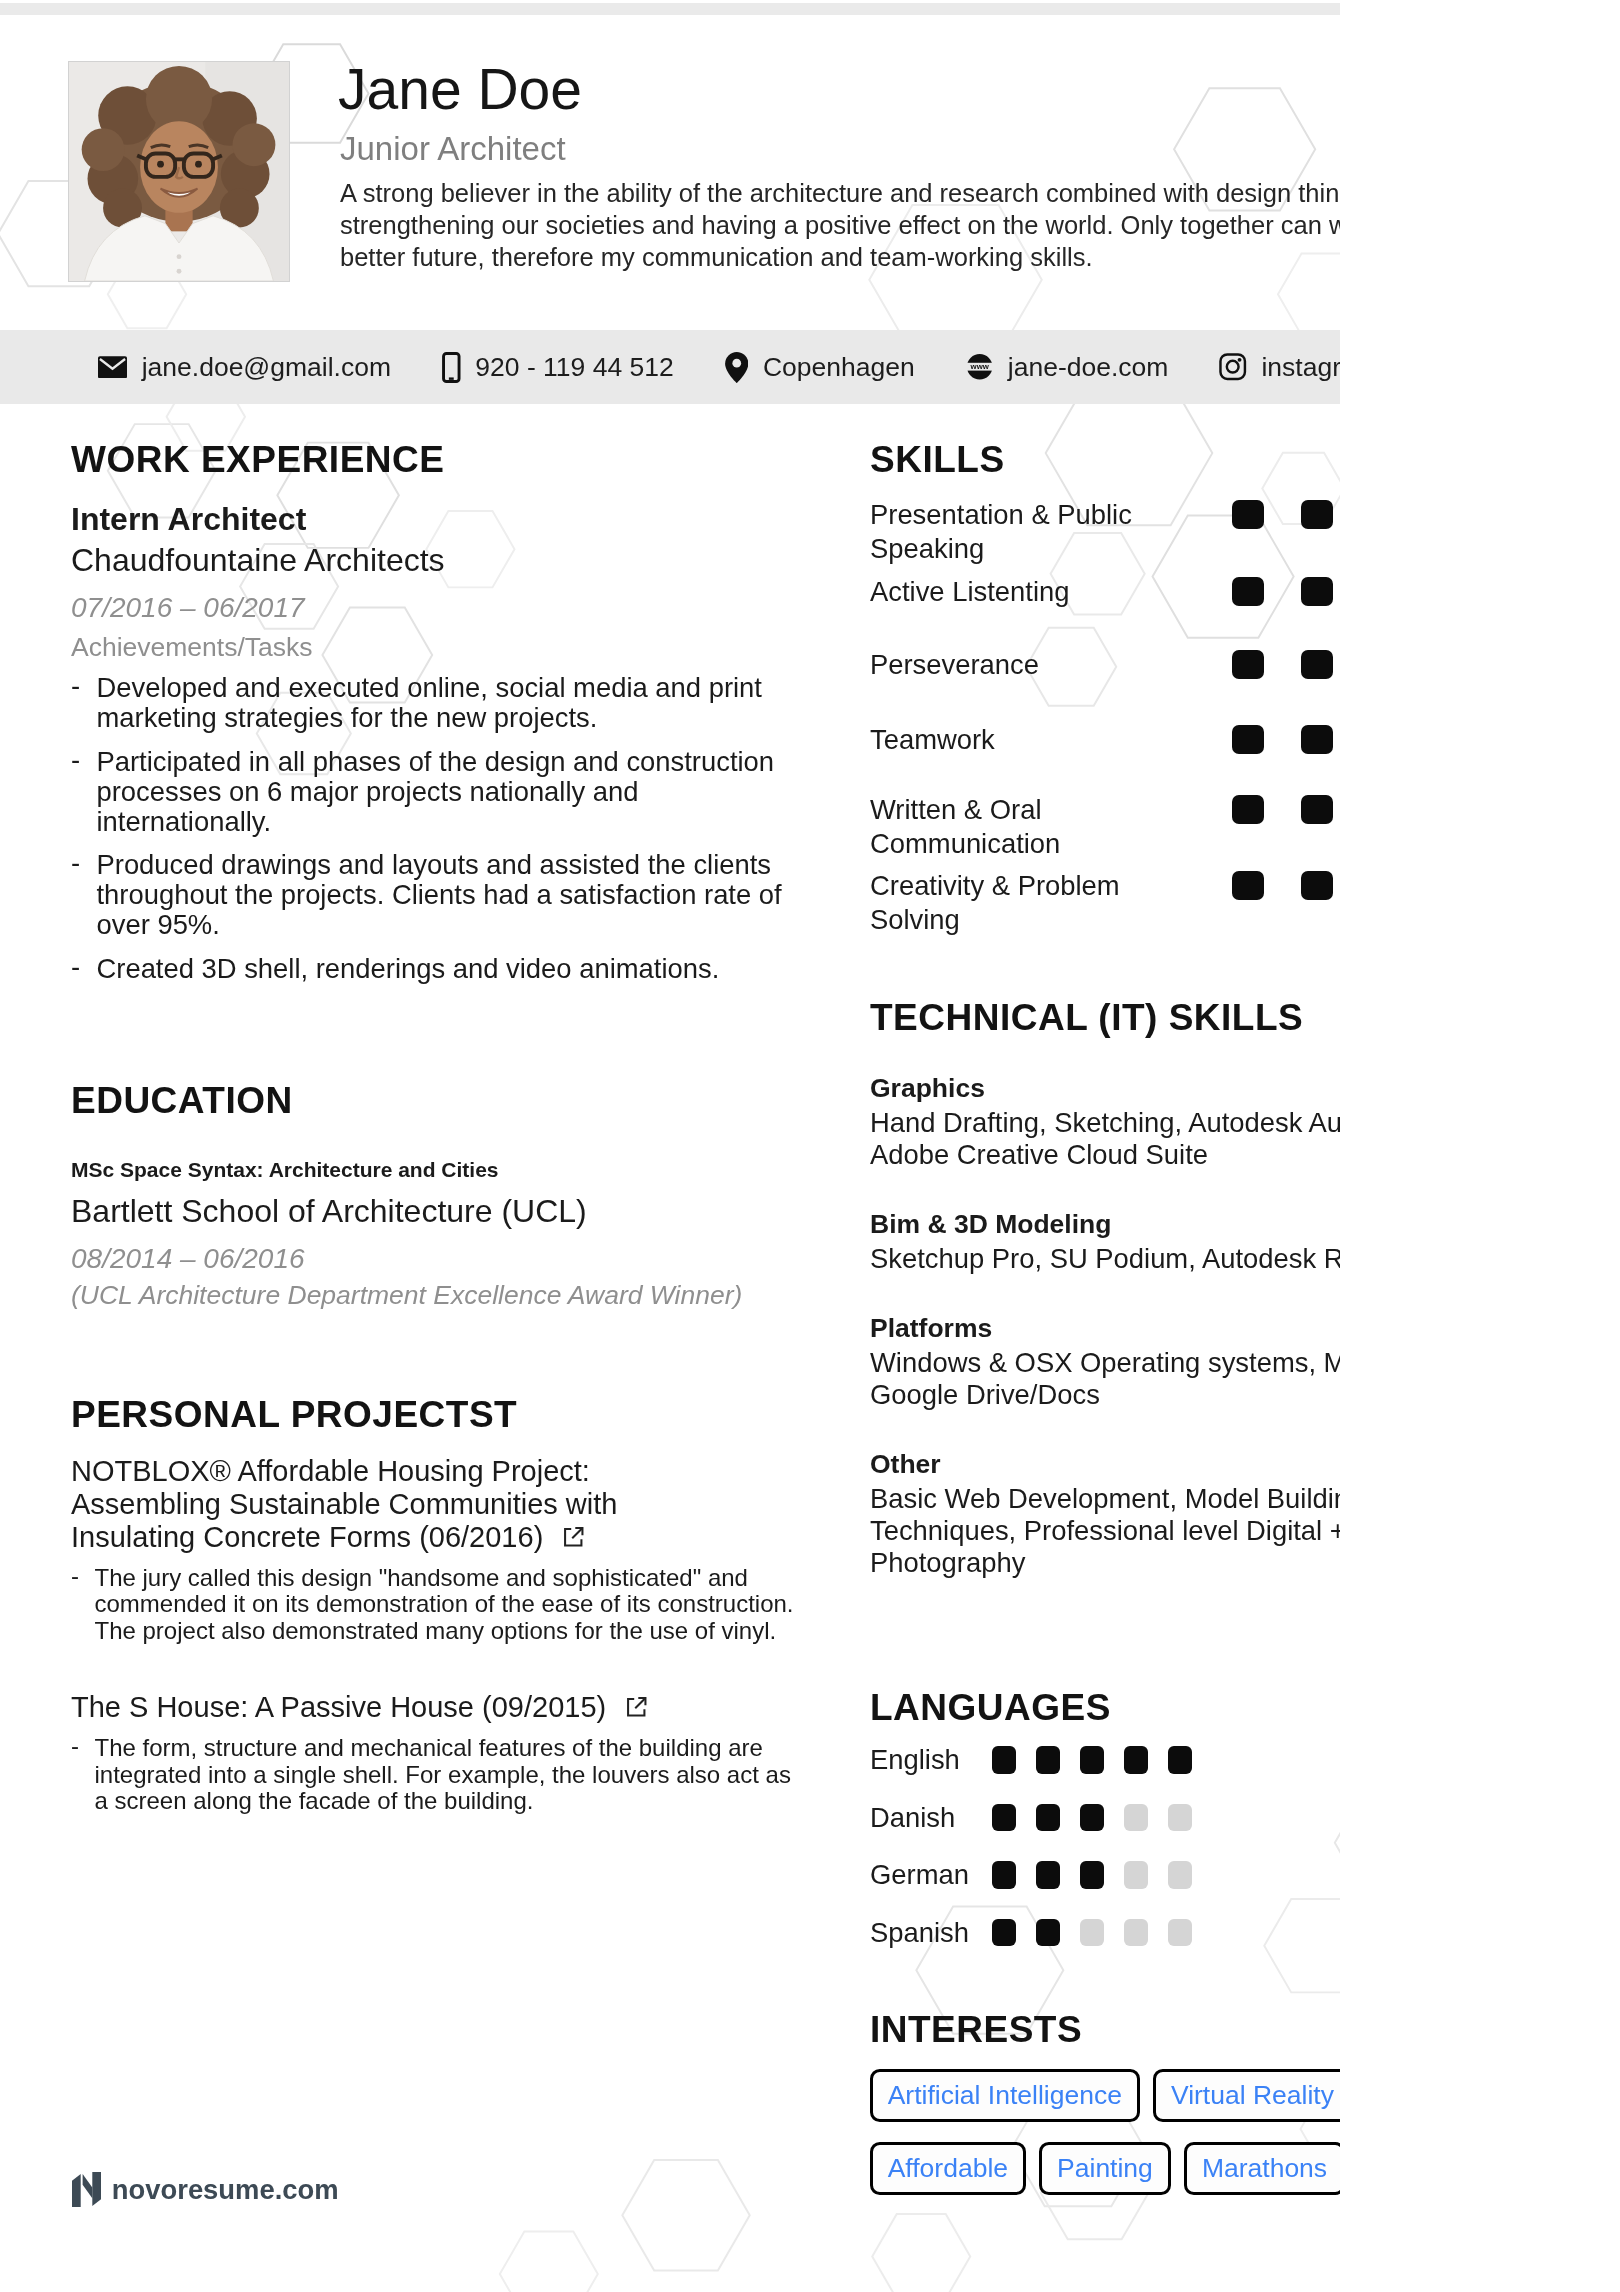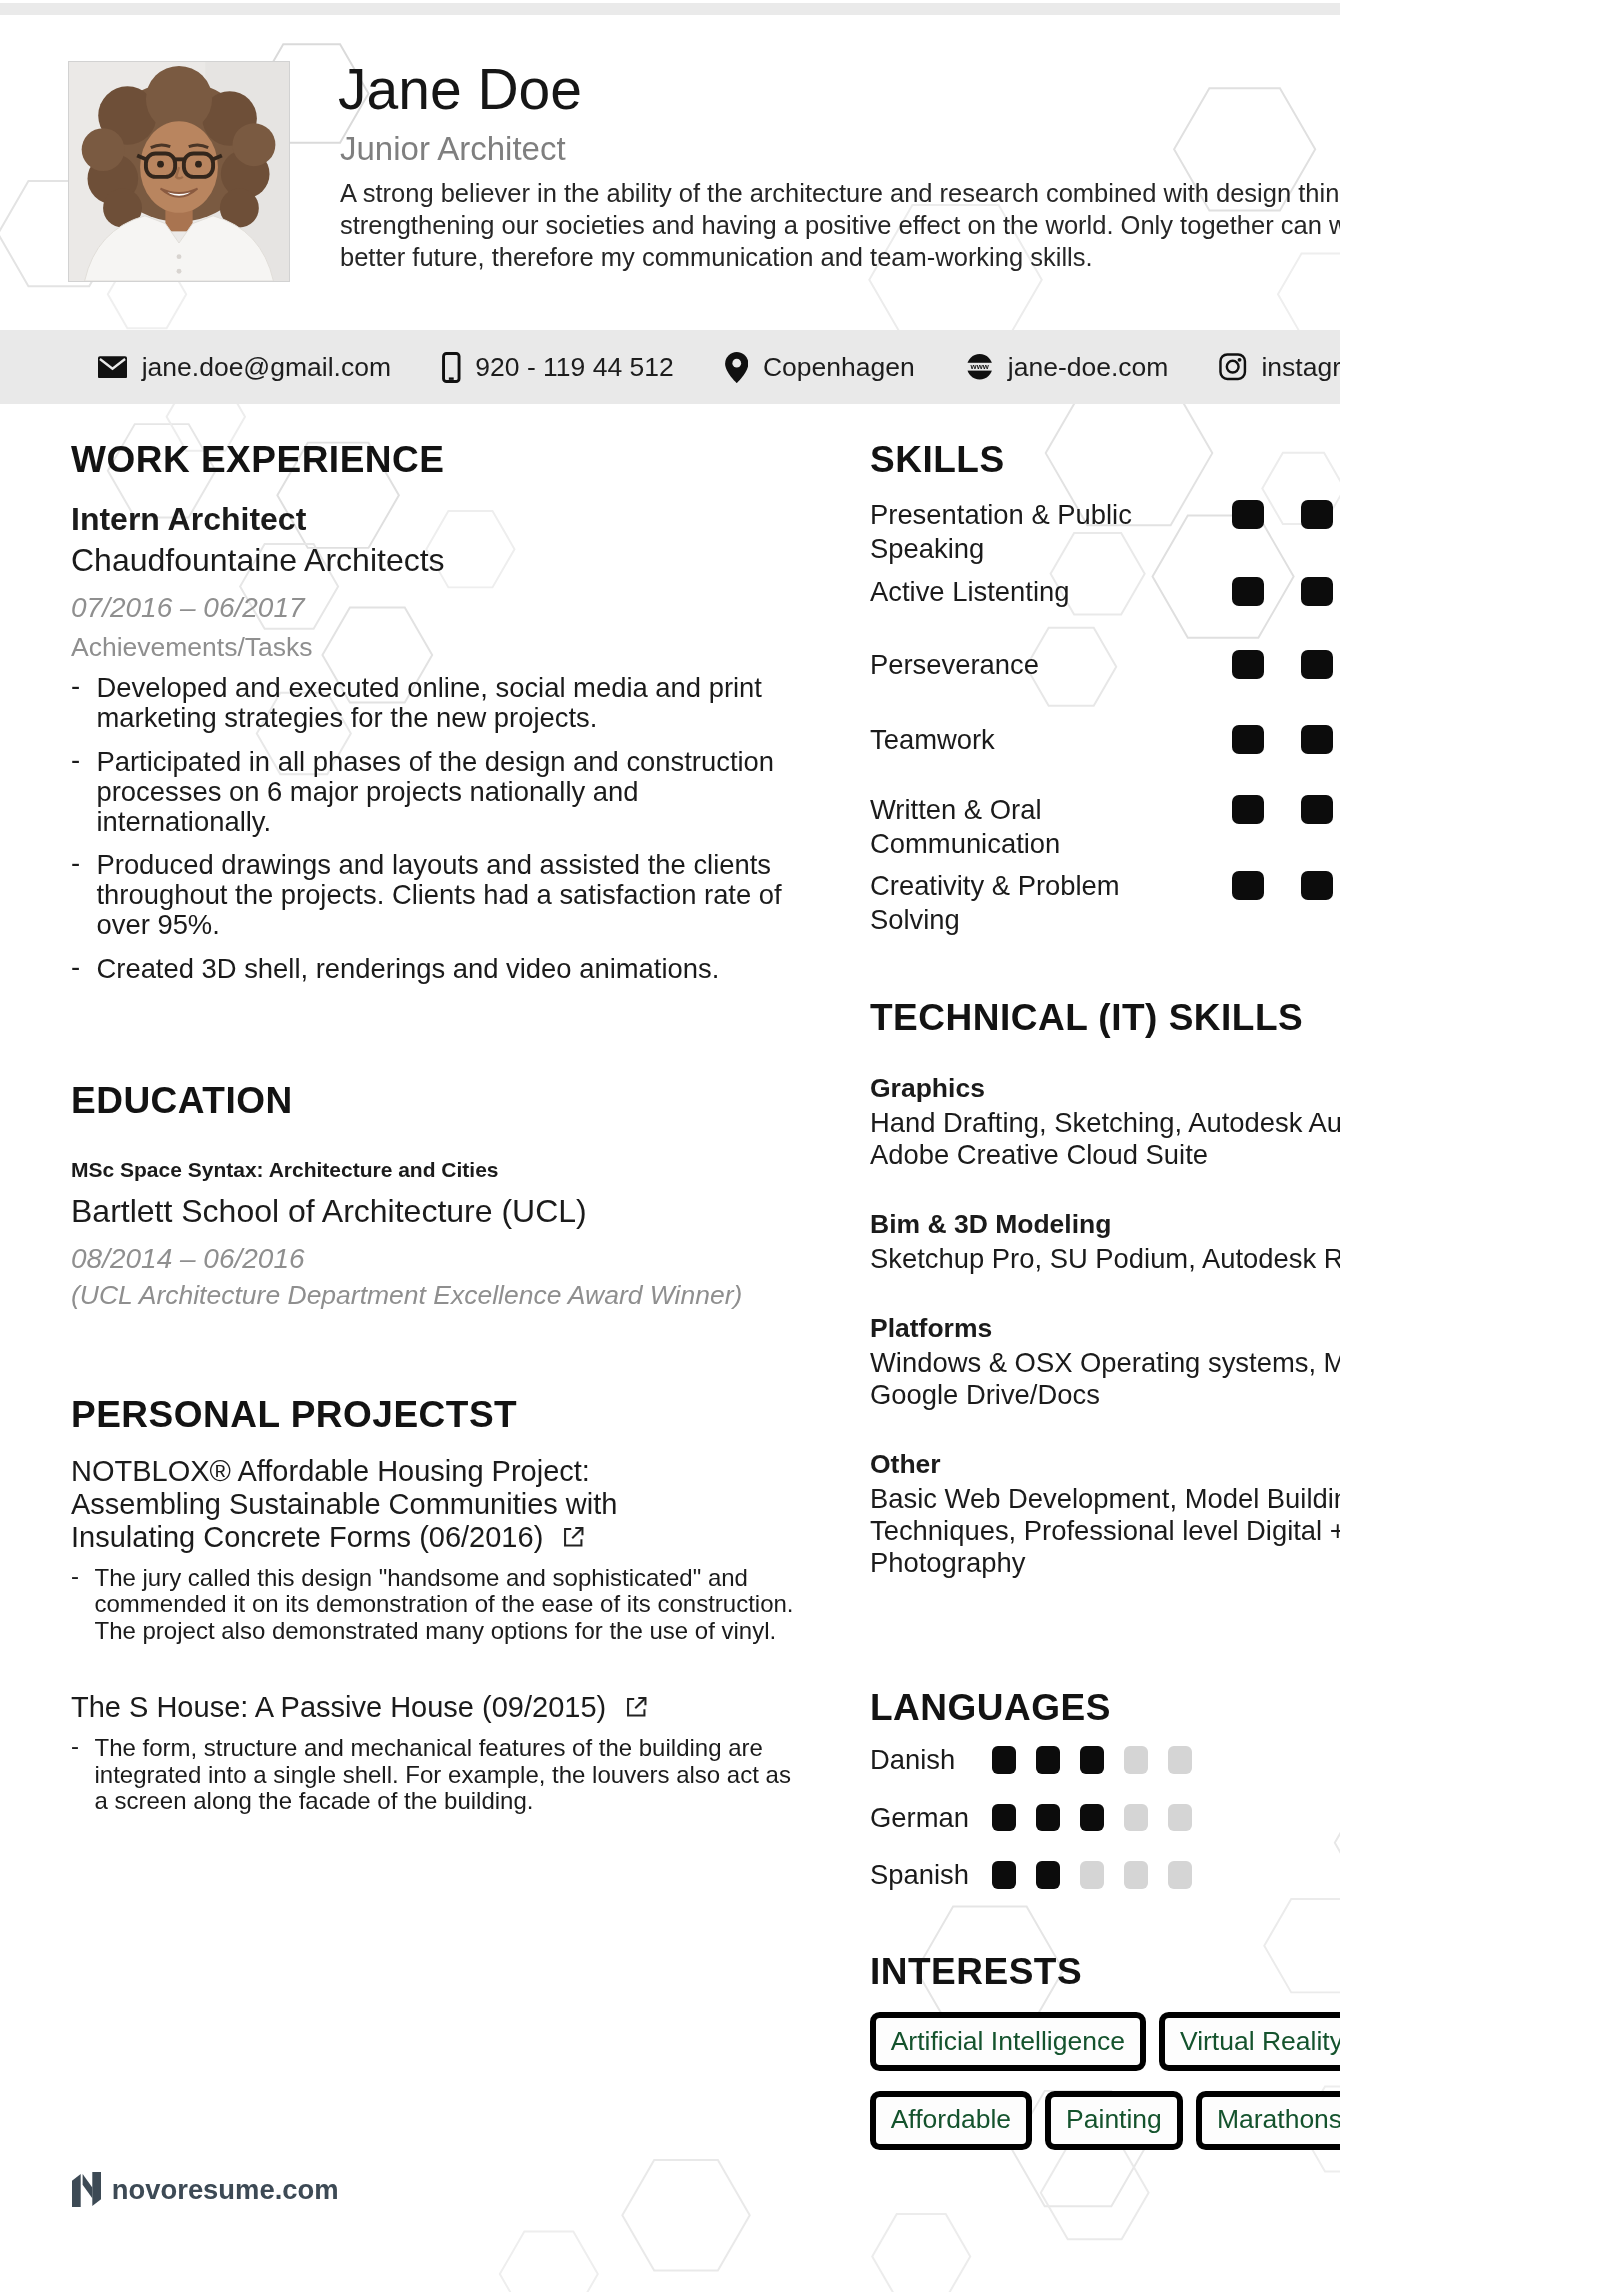--- a/index.html
+++ b/index.html
@@ -68,21 +68,21 @@
   .group-items{margin-top:3.9px;font-size:27.4px;line-height:32px;}
   #lang-title{margin-top:110px;}
   #lang-rows{margin-top:17.6px;}
   .lang-row{display:flex;align-items:flex-start;height:34px;margin-bottom:23.5px;}
   .lang-label{width:122px;font-size:27.4px;line-height:34px;}
   .lang-squares{display:flex;gap:20.6px;margin-top:2.9px;}
   .lsq{width:23.5px;height:27.4px;border-radius:5.9px;background:#0c0c0c;}
   .lsq.off{background:#d5d5d5;}
   #interests-title{margin-top:61px;}
   #tags{margin-top:21.6px;display:flex;flex-wrap:wrap;gap:19.6px 13.7px;width:651px;}
-  .tag{font-size:26.5px;line-height:27.4px;padding:9.8px 14.7px;border:6px solid #000000;border-radius:9.8px;color:#14532d;background:#fdfdfd;}
+  .tag{font-size:26.5px;line-height:27.4px;padding:9.8px 14.7px;border:3px solid #000000;border-radius:9.8px;color:#3b82f6;background:#fdfdfd;}
 
   
   .footer{left:72px;top:2172px;display:flex;align-items:center;}
   .footer svg{margin-right:10.8px;}
   .brand{font-size:27.4px;font-weight:700;color:#3d4a55;}
 </style>
 </head>
 <body>
 
 <div class="page">
@@ -331,20 +331,30 @@
         </div>
         <div class="tech-group">
           <div class="group-name">Other</div>
           <div class="group-items">Basic Web Development, Model Building, Darkroom Techniques, Professional level Digital + Film Photography</div>
         </div>
       </div>
 
     <h2 class="section" id="lang-title">LANGUAGES</h2>
     <div id="lang-rows">
         <div class="lang-row">
+          <span class="lang-label">English</span>
+          <div class="lang-squares">
+            <span class="lsq"></span>
+            <span class="lsq"></span>
+            <span class="lsq"></span>
+            <span class="lsq"></span>
+            <span class="lsq"></span>
+          </div>
+        </div>
+        <div class="lang-row">
           <span class="lang-label">Danish</span>
           <div class="lang-squares">
             <span class="lsq"></span>
             <span class="lsq"></span>
             <span class="lsq"></span>
             <span class="lsq off"></span>
             <span class="lsq off"></span>
           </div>
         </div>
         <div class="lang-row">

